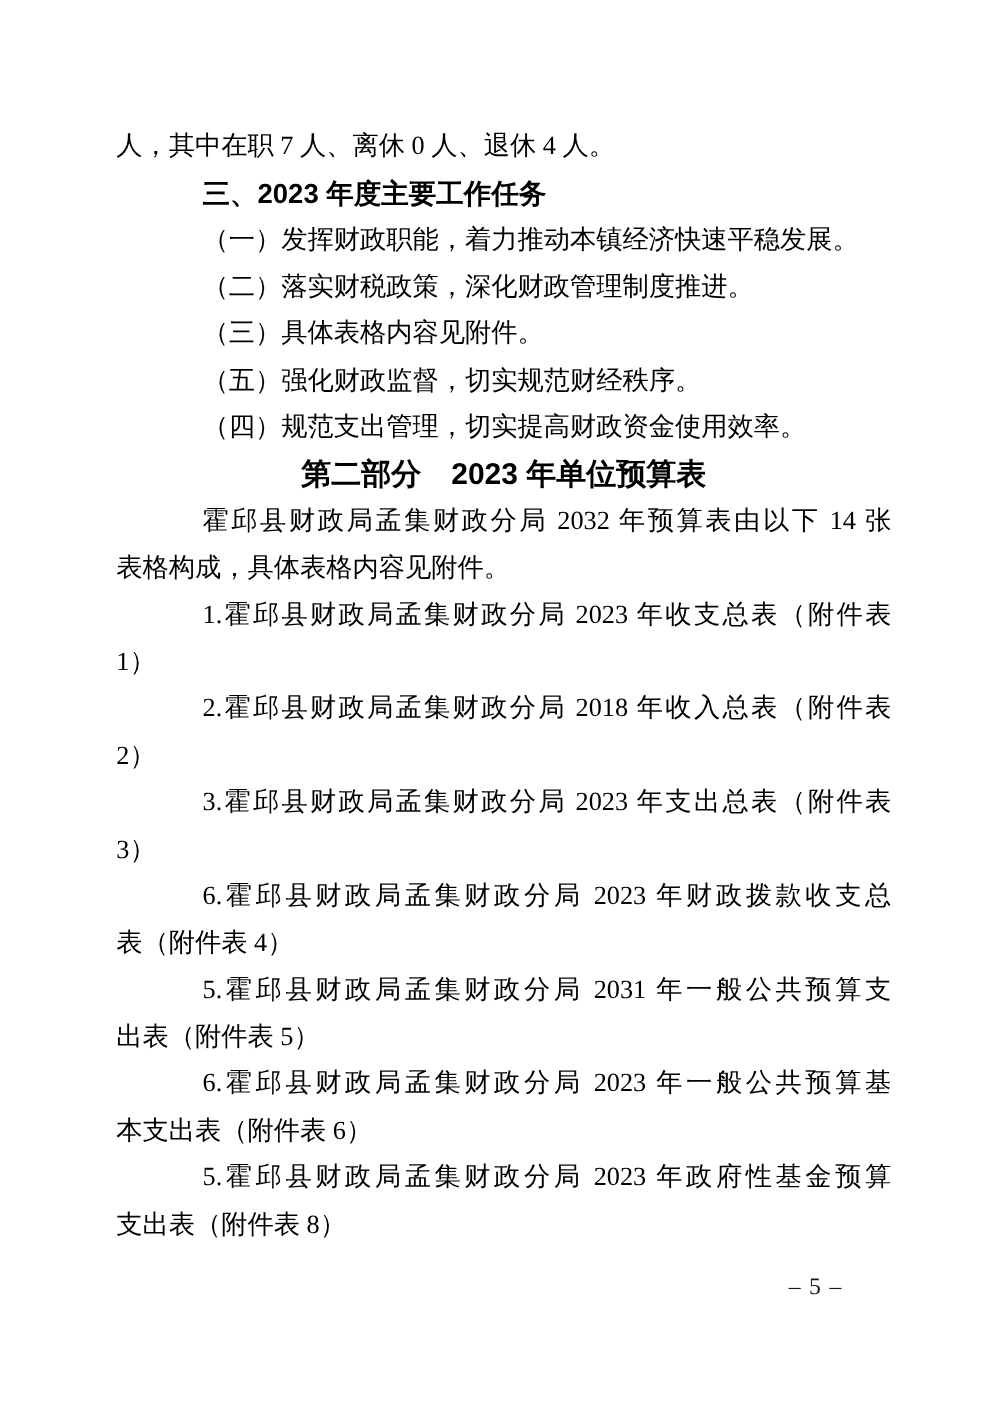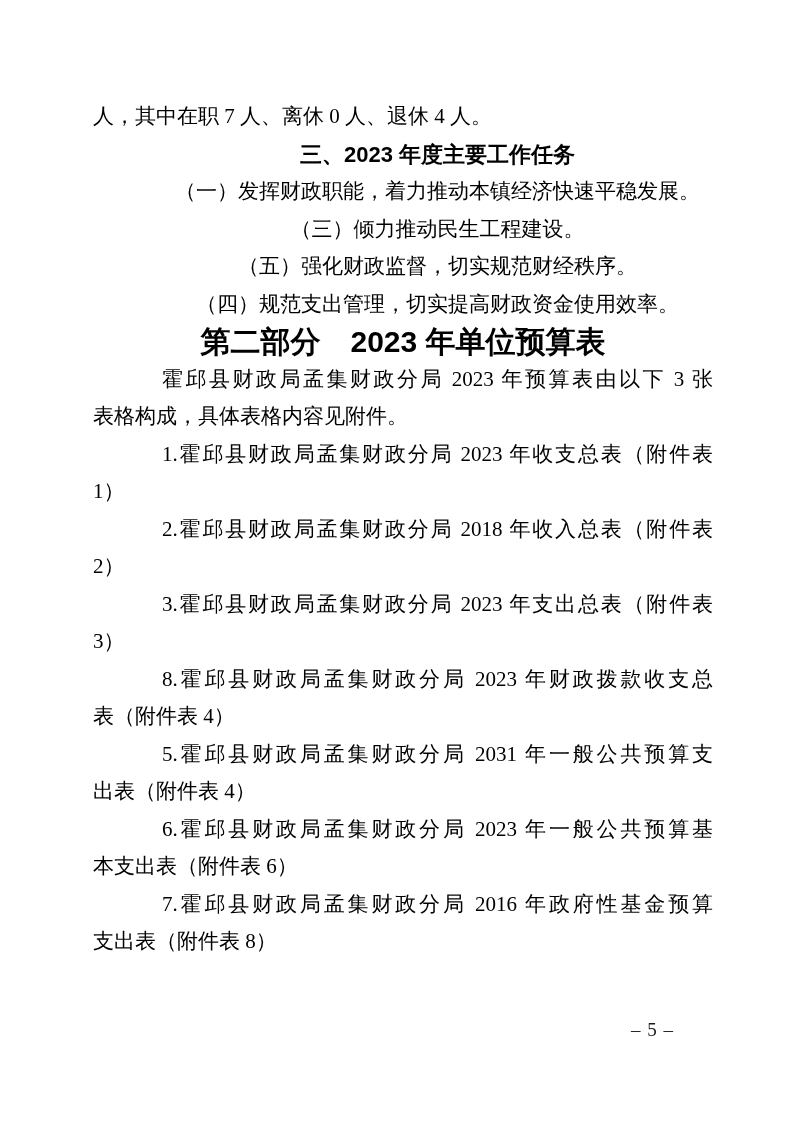--- a/index.html
+++ b/index.html
@@ -20,37 +20,36 @@
     overflow: hidden;
   }
   .ln {
     height: 37.5px;
     line-height: 37.5px;
     overflow: hidden;
     white-space: nowrap;
   }
   .indent {
     text-indent: 69px;
-    text-align: center;
   }
   .fill {
     white-space: normal;
     text-align: justify;
     text-align-last: justify;
     text-justify: inter-character;
   }
   .h-sec {
     font-family: "Liberation Sans", "DejaVu Sans", sans-serif;
     font-weight: 700;
     font-size: 22px;
   }
   .h-part {
     font-family: "Liberation Sans", "DejaVu Sans", sans-serif;
     font-weight: 700;
-    font-size: 30px;
+    font-size: 24px;
     text-align: center;
     text-indent: 0;
   }
   .footer {
     position: absolute;
     top: 1018px;
     right: 119px;
     font-size: 19px;
     line-height: 24px;
     letter-spacing: 1px;
@@ -60,45 +59,46 @@
 </head>
 <body>
 
 <div class="page">
 
   <div class="ln">人，其中在职 7 人、离休 0 人、退休 4 人。</div>
 
   <div class="ln indent h-sec">三、2023 年度主要工作任务</div>
 
   <div class="ln indent">（一）发挥财政职能，着力推动本镇经济快速平稳发展。</div>
-  <div class="ln indent">（三）倾力推动民生工程建设。</div>
+  <div class="ln indent">（二）落实财税政策，深化财政管理制度推进。</div>
+  <div class="ln indent">（三）具体表格内容见附件。</div>
   <div class="ln indent">（五）强化财政监督，切实规范财经秩序。</div>
   <div class="ln indent">（四）规范支出管理，切实提高财政资金使用效率。</div>
 
   <div class="ln h-part">第二部分　2023 年单位预算表</div>
 
-  <div class="ln indent fill">霍邱县财政局孟集财政分局 2023 年预算表由以下 3 张</div>
+  <div class="ln indent fill">霍邱县财政局孟集财政分局 2032 年预算表由以下 14 张</div>
   <div class="ln">表格构成，具体表格内容见附件。</div>
 
   <div class="ln indent fill">1.霍邱县财政局孟集财政分局 2023 年收支总表（附件表</div>
   <div class="ln">1）</div>
 
   <div class="ln indent fill">2.霍邱县财政局孟集财政分局 2018 年收入总表（附件表</div>
   <div class="ln">2）</div>
 
   <div class="ln indent fill">3.霍邱县财政局孟集财政分局 2023 年支出总表（附件表</div>
   <div class="ln">3）</div>
 
-  <div class="ln indent fill">8.霍邱县财政局孟集财政分局 2023 年财政拨款收支总</div>
+  <div class="ln indent fill">6.霍邱县财政局孟集财政分局 2023 年财政拨款收支总</div>
   <div class="ln">表（附件表 4）</div>
 
   <div class="ln indent fill">5.霍邱县财政局孟集财政分局 2031 年一般公共预算支</div>
-  <div class="ln">出表（附件表 4）</div>
+  <div class="ln">出表（附件表 5）</div>
 
   <div class="ln indent fill">6.霍邱县财政局孟集财政分局 2023 年一般公共预算基</div>
   <div class="ln">本支出表（附件表 6）</div>
 
-  <div class="ln indent fill">7.霍邱县财政局孟集财政分局 2016 年政府性基金预算</div>
+  <div class="ln indent fill">5.霍邱县财政局孟集财政分局 2023 年政府性基金预算</div>
   <div class="ln">支出表（附件表 8）</div>
 
   <div class="footer">– 5 –</div>
 
 </div>
 
 </body></html>

